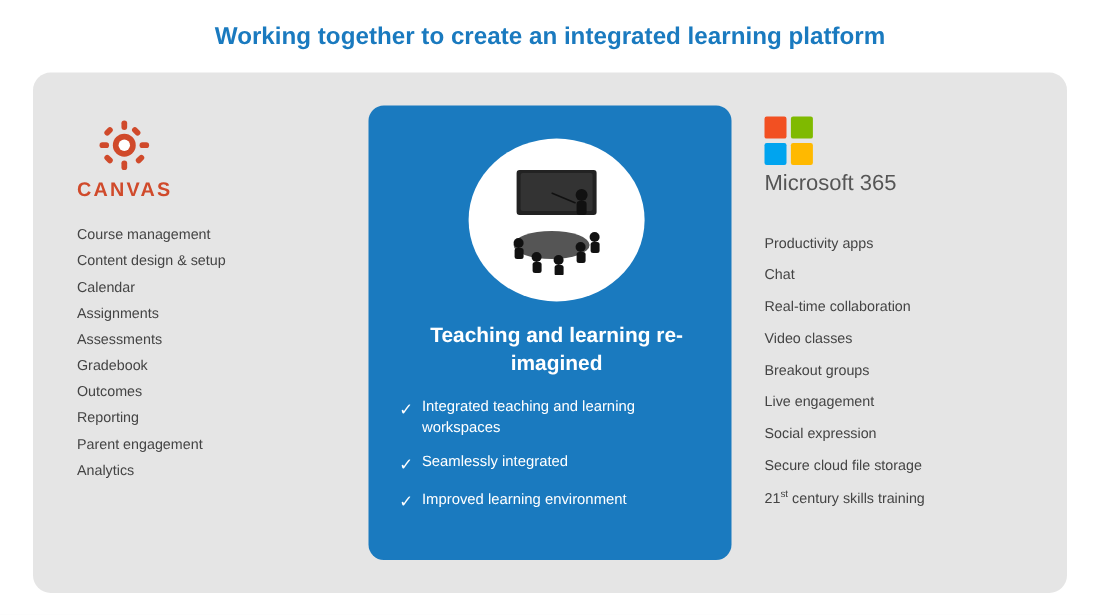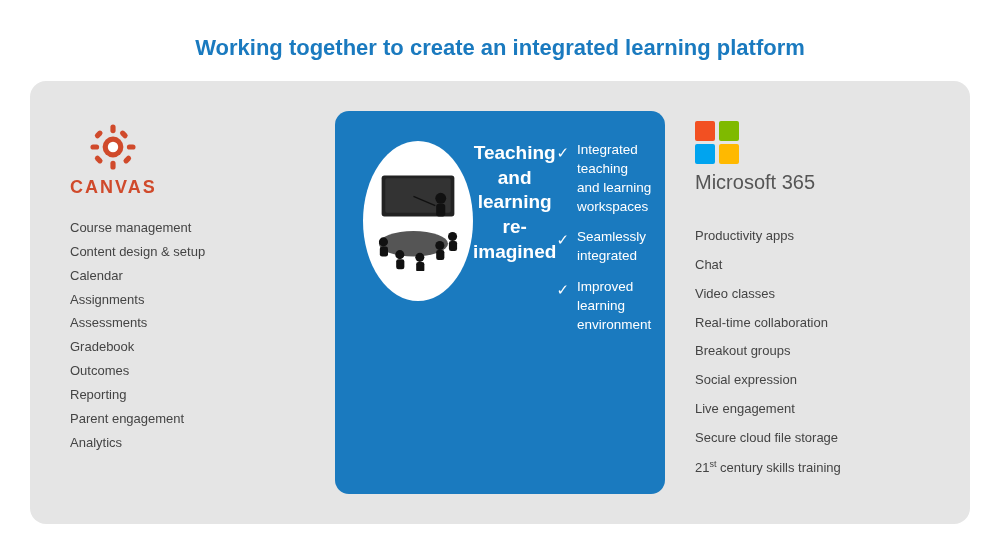--- a/index.html
+++ b/index.html
@@ -75,22 +75,22 @@
       margin-bottom: 7px;
       line-height: 1.3;
     }
 
     
     .center-panel {
       width: 330px;
       background: #1a7abf;
       border-radius: 14px;
       display: flex;
-      flex-direction: row;
-      align-items: flex-start;
+      flex-direction: column;
+      align-items: center;
       padding: 30px 16px 30px 28px;
     }
 
     .center-circle {
       width: 160px;
       height: 160px;
       background: #fff;
       border-radius: 50%;
       display: flex;
       align-items: center;
@@ -292,23 +292,23 @@
         <div class="ms-sq ms-green"></div>
         <div class="ms-sq ms-blue"></div>
         <div class="ms-sq ms-yellow"></div>
       </div>
       <span class="ms365-text">Microsoft 365</span>
     </div>
 
     <ul class="right-list">
       <li>Productivity apps</li>
       <li>Chat</li>
+      <li>Real-time collaboration</li>
       <li>Video classes</li>
-      <li>Real-time collaboration</li>
       <li>Breakout groups</li>
+      <li>Live engagement</li>
       <li>Social expression</li>
-      <li>Live engagement</li>
       <li>Secure cloud file storage</li>
       <li>21<sup>st</sup> century skills training</li>
     </ul>
   </div>
 
 </div>
 
 </body></html>

